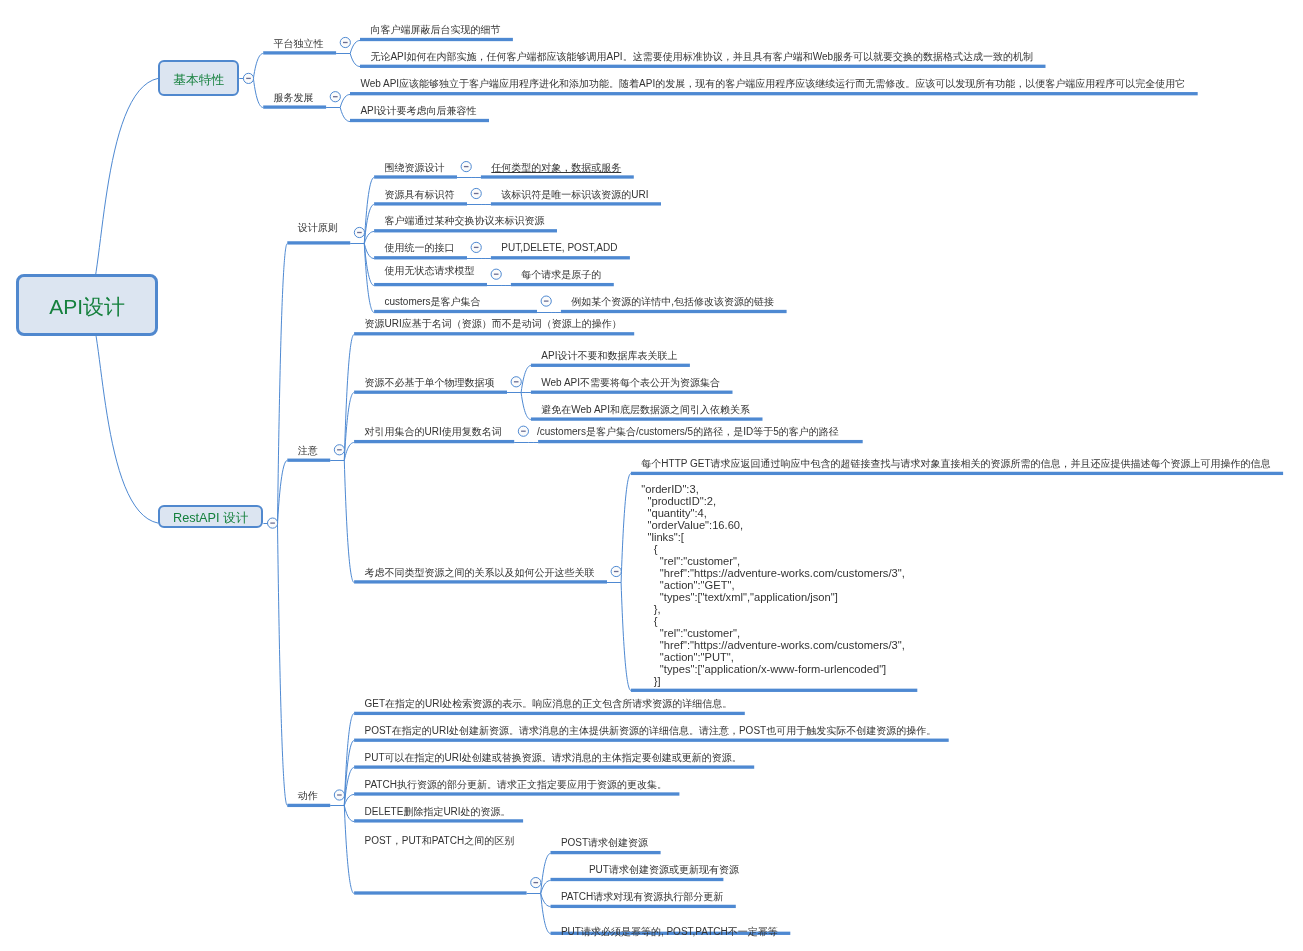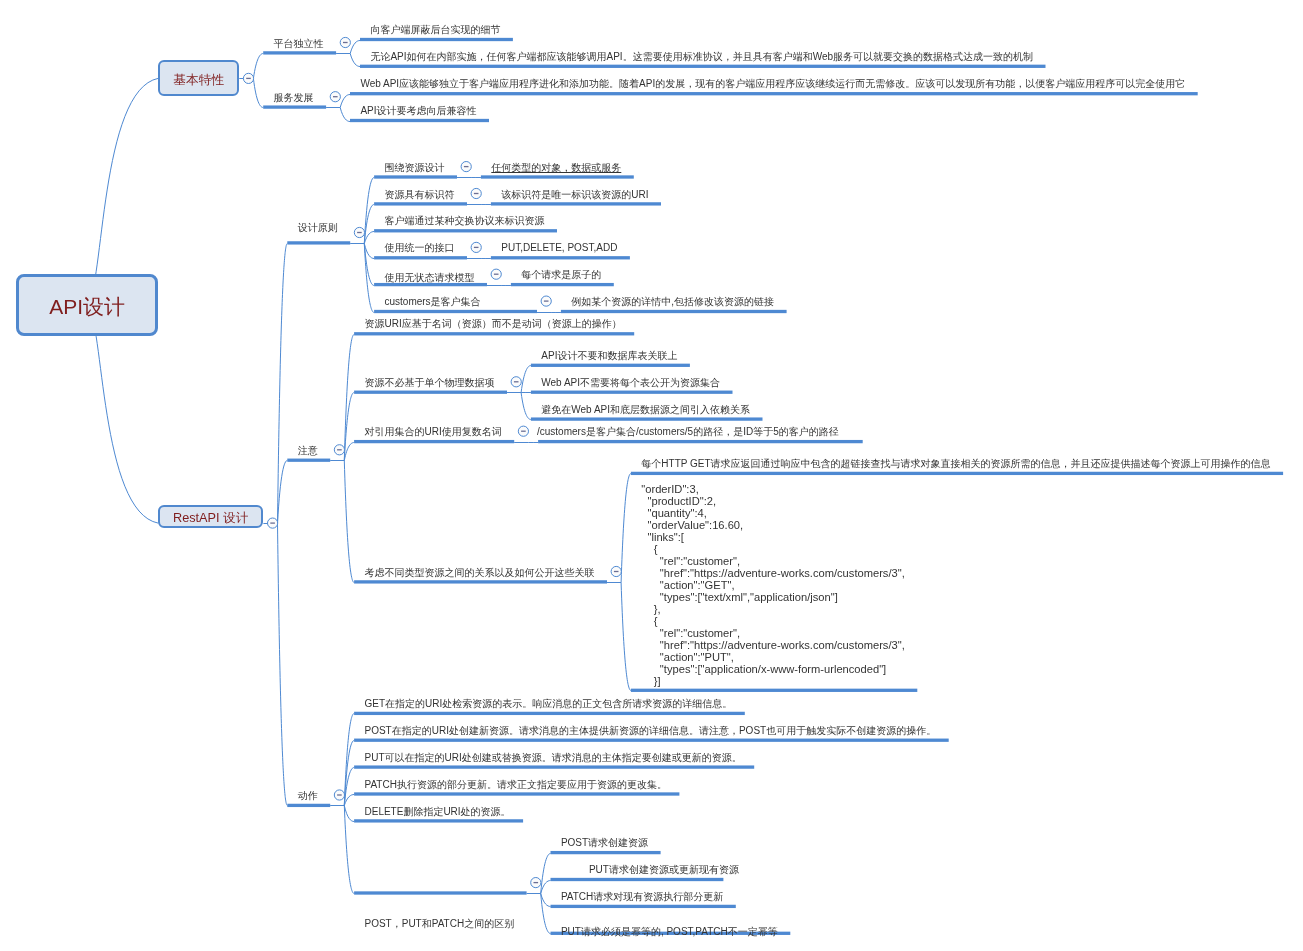--- a/index.html
+++ b/index.html
@@ -4,21 +4,21 @@
 <title>API设计 - 思维导图</title>
 <style>
   html,body{margin:0;padding:0;background:#ffffff;}
   body{font-family:"Liberation Sans",sans-serif;-webkit-font-smoothing:antialiased;}
   #stage{position:relative;width:1303px;height:951px;overflow:hidden;background:#fff;}
   #wires{position:absolute;left:0;top:0;width:1303px;height:951px;}
   .lbl{position:absolute;font-size:10px;color:#333;white-space:pre;line-height:13px;}
   .codeblk{position:absolute;font-size:11.15px;color:#333;white-space:pre;line-height:12.0px;}
   .boxnode{position:absolute;box-sizing:border-box;border:3.2px solid #5088ce;border-radius:8px;
            background:#dce5f1;display:flex;align-items:center;justify-content:center;
-           color:#7f1d1d;}
+           color:#15803d;}
   .root{font-size:21px;}
   .root span{position:relative;top:2px;}
   .mainb{font-size:12.7px;border-width:2.6px;border-radius:6px;}
   .mainb span{position:relative;top:2px;}
 </style>
 </head>
 <body>
 
 <div id="stage">
   <svg id="wires" width="1303" height="951" viewBox="0 0 1303 951">
@@ -202,21 +202,21 @@
         <span>RestAPI 设计</span>
       </div>
       <div class="lbl" style="left: 297.7px; top: 222px; font-family: Liberation Mono, monospace;">设计原则</div>
       <div class="lbl" style="left: 384.5px; top: 160.6px;">围绕资源设计</div>
       <div class="lbl" style="left: 491.3px; top: 160.6px; text-decoration: underline;">任何类型的对象，数据或服务</div>
       <div class="lbl" style="left: 384.5px; top: 187.5px;">资源具有标识符</div>
       <div class="lbl" style="left: 501.3px; top: 187.5px;">该标识符是唯一标识该资源的URI</div>
       <div class="lbl" style="left: 384.5px; top: 214.4px;">客户端通过某种交换协议来标识资源</div>
       <div class="lbl" style="left: 384.5px; top: 241.4px;">使用统一的接口</div>
       <div class="lbl" style="left: 501.3px; top: 241.4px;">PUT,DELETE, POST,ADD</div>
-      <div class="lbl" style="left: 384.5px; top: 271px;">使用无状态请求模型</div>
+      <div class="lbl" style="left: 384.5px; top: 265px; font-family: Liberation Mono, monospace;">使用无状态请求模型</div>
       <div class="lbl" style="left: 521.3px; top: 268.2px;">每个请求是原子的</div>
       <div class="lbl" style="left: 384.5px; top: 295.1px;">customers是客户集合</div>
       <div class="lbl" style="left: 571.3px; top: 295.1px;">例如某个资源的详情中,包括修改该资源的链接</div>
       <div class="lbl" style="left: 297.7px; top: 443.8px;">注意</div>
       <div class="lbl" style="left: 364.5px; top: 317.4px;">资源URI应基于名词（资源）而不是动词（资源上的操作）</div>
       <div class="lbl" style="left: 364.5px; top: 375.8px;">资源不必基于单个物理数据项</div>
       <div class="lbl" style="left: 541.3px; top: 348.9px;">API设计不要和数据库表关联上</div>
       <div class="lbl" style="left: 541.3px; top: 375.8px;">Web API不需要将每个表公开为资源集合</div>
       <div class="lbl" style="left: 541.3px; top: 402.7px;">避免在Web API和底层数据源之间引入依赖关系</div>
       <div class="lbl" style="left: 364.5px; top: 425.2px;">对引用集合的URI使用复数名词</div>
@@ -239,19 +239,19 @@
       "href":"https://adventure-works.com/customers/3",
       "action":"PUT",
       "types":["application/x-www-form-urlencoded"]
     }]</div>
       <div class="lbl" style="left: 297.7px; top: 789px;">动作</div>
       <div class="lbl" style="left: 364.5px; top: 697px;">GET在指定的URI处检索资源的表示。响应消息的正文包含所请求资源的详细信息。</div>
       <div class="lbl" style="left: 364.5px; top: 723.8px;">POST在指定的URI处创建新资源。请求消息的主体提供新资源的详细信息。请注意，POST也可用于触发实际不创建资源的操作。</div>
       <div class="lbl" style="left: 364.5px; top: 750.7px;">PUT可以在指定的URI处创建或替换资源。请求消息的主体指定要创建或更新的资源。</div>
       <div class="lbl" style="left: 364.5px; top: 777.6px;">PATCH执行资源的部分更新。请求正文指定要应用于资源的更改集。</div>
       <div class="lbl" style="left: 364.5px; top: 804.5px;">DELETE删除指定URI处的资源。</div>
-      <div class="lbl" style="left: 364.5px; top: 917px;">POST，PUT和PATCH之间的区别</div>
+      <div class="lbl" style="left: 364.5px; top: 834px;">POST，PUT和PATCH之间的区别</div>
       <div class="lbl" style="left: 560.9px; top: 836.2px;">POST请求创建资源</div>
       <div class="lbl" style="left: 560.9px; top: 863.1px; padding-left: 28px;">PUT请求创建资源或更新现有资源</div>
       <div class="lbl" style="left: 560.9px; top: 890px;">PATCH请求对现有资源执行部分更新</div>
       <div class="lbl" style="left: 560.9px; top: 916.9px; margin-top: 8px;">PUT请求必须是幂等的, POST,PATCH不一定幂等</div>
     </div>
 </div>
 
 </body></html>

